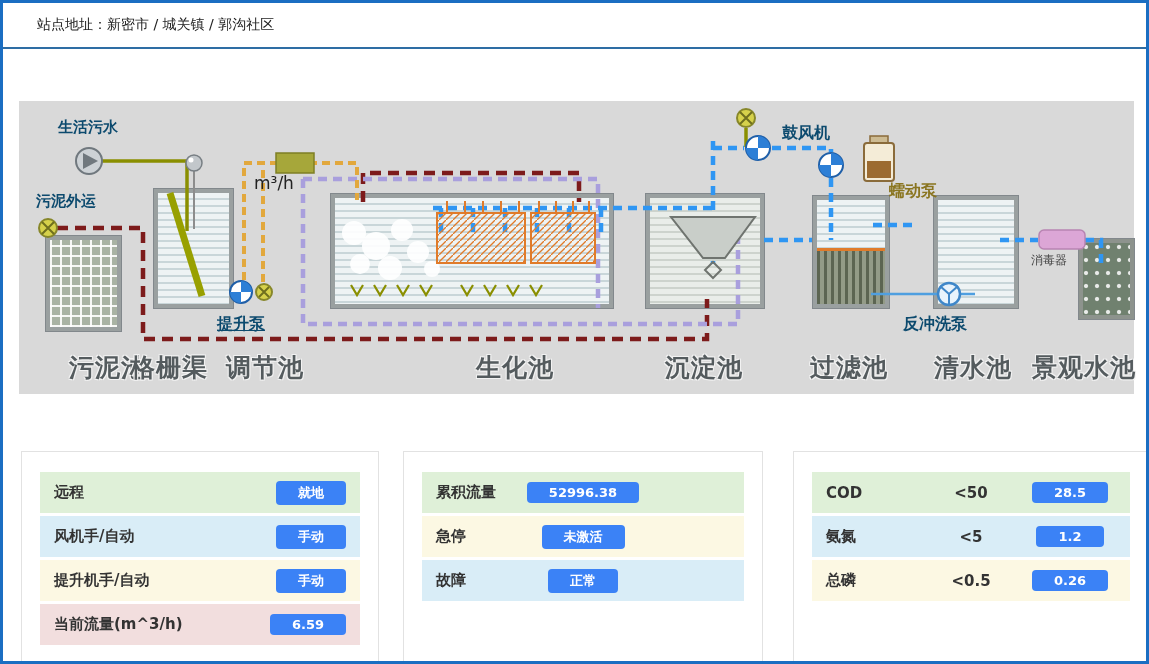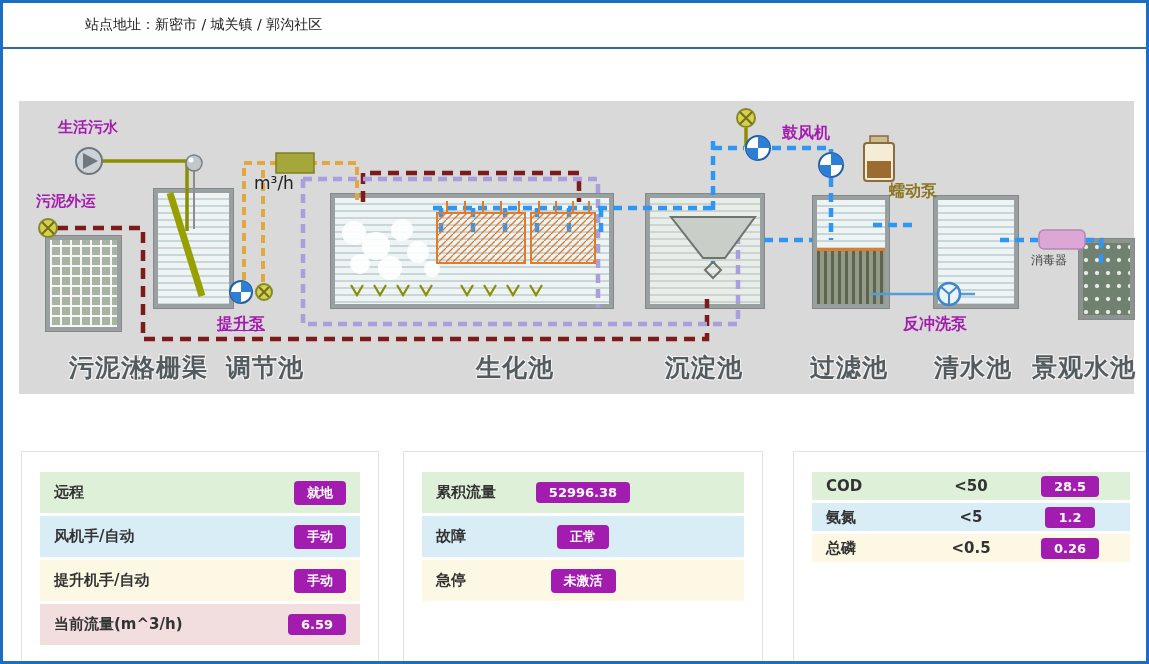--- a/index.html
+++ b/index.html
@@ -2,60 +2,60 @@
 <html><head>
 <meta charset="utf-8">
 <style>
   * { margin:0; padding:0; box-sizing:border-box; }
   html,body { background:#fff; }
   body { font-family:"DejaVu Sans","Liberation Sans",sans-serif; }
   .frame { position:relative; width:1149px; height:664px; border:3px solid #1b6ec2; background:#fff; overflow:hidden; }
 
   
   .header { position:absolute; left:0; top:0; right:0; height:46px; background:#fff; border-bottom:2px solid #2e6da4; }
-  .site { position:absolute; left:34px; top:13px; font-size:14px; color:#222;margin-left:48px; }
+  .site { position:absolute; left:34px; top:13px; font-size:14px; color:#222; }
 
   
   .diagram { position:absolute; left:16px; top:98px; width:1115px; height:293px; background:#d9d9d9; }
   .tank { position:absolute; border:4px solid #9aa0a0; box-shadow:0 0 0 1px #82888c; }
   .t-stripes { background:repeating-linear-gradient(180deg,#eef3f4 0px,#eef3f4 5px,#c9d6d9 5px,#c9d6d9 7px); }
   .t-light   { background:repeating-linear-gradient(180deg,#e9ede9 0px,#e9ede9 5px,#cdd3cd 5px,#cdd3cd 7px); }
   .t-sludge  { background-color:#a9b3a4;
                background-image:repeating-linear-gradient(0deg,rgba(255,255,255,.9) 0 2px,transparent 2px 10px),
                                 repeating-linear-gradient(90deg,rgba(255,255,255,.9) 0 2px,transparent 2px 10px); }
   .t-filter  { background-image:repeating-linear-gradient(90deg,#5c6552 0 3px,#939b87 3px 7px),
                                 repeating-linear-gradient(180deg,#eef3f4 0 5px,#c9d6d9 5px 7px);
                background-size:100% 52%,100% 48%; background-position:bottom,top; background-repeat:no-repeat; }
   .t-filter .media-line { position:absolute; left:0; right:0; top:46%; height:3px; background:#e07b2a; }
   .t-pond { background-color:#70816f;
             background-image:radial-gradient(circle at 3px 4px,rgba(255,255,255,.85) 1.5px,transparent 2.6px);
             background-size:11px 13px; border-color:#8d938d; }
   .pipes { position:absolute; left:0; top:0; pointer-events:none; }
   .tank-label { position:absolute; top:250px; transform:translateX(-50%); font-size:25px; font-weight:bold;
                 color:#545b5e; letter-spacing:1px; white-space:nowrap;
                 text-shadow:1px 1px 0 #f2f2f2,-1px -1px 0 #f2f2f2,1px -1px 0 #f2f2f2,-1px 1px 0 #f2f2f2; }
-  .eq-label { position:absolute; font-size:15px; font-weight:bold; color:#a21caf; white-space:nowrap; }
+  .eq-label { position:absolute; font-size:15px; font-weight:bold; color:#0c4a6e; white-space:nowrap; }
   .eq-small { font-size:12px; font-weight:normal; color:#444; }
   .eq-olive { color:#8a7520; }
   .flow-unit { position:absolute; left:235px; top:72px; font-size:17px; color:#222; }
 
   
   .card { position:absolute; top:448px; height:216px; background:#fff; border:1px solid #e2e2e2; padding:20px 18px 0 18px; }
   .card1 { left:18px;  width:358px; }
   .card2 { left:400px; width:360px; }
   .card3 { left:790px; width:356px; }
   .prow { height:41px; margin-bottom:3px; padding:0 14px; display:flex; align-items:center; justify-content:space-between; }
   .prow2 { height:41px; margin-bottom:3px; padding:0 14px; display:grid; grid-template-columns:1fr auto 1fr; align-items:center; }
   .lbl { font-weight:bold; font-size:15px; color:#333; }
-  .badge { background:#a21caf; color:#fff; font-size:13px; font-weight:bold; padding:3px 13px; border-radius:4px;
+  .badge { background:#3b82f6; color:#fff; font-size:13px; font-weight:bold; padding:3px 22px; border-radius:4px;
            white-space:nowrap; min-width:34px; text-align:center; display:inline-block; }
   .bg-g { background:#dff0d8; } .bg-b { background:#d9edf7; } .bg-y { background:#fcf8e3; } .bg-p { background:#f2dede; }
   .qhead { height:38px; display:grid; grid-template-columns:92px 1fr 92px; align-items:center; padding:0 14px; margin-bottom:4px; }
   .qhead span { font-weight:bold; font-size:16px; color:#222; }
-  .qrow { height:28px; margin-bottom:3px; padding:0 14px; display:grid; grid-template-columns:92px 1fr 92px; align-items:center; }
+  .qrow { height:41px; margin-bottom:3px; padding:0 14px; display:grid; grid-template-columns:92px 1fr 92px; align-items:center; }
   .c2 { text-align:center; } .c3 { text-align:center; }
   .qrow .param { font-weight:bold; font-size:15px; color:#333; }
   .qrow .std { font-weight:bold; font-size:15px; color:#333; text-align:center; }
   .qrow .badge { justify-self:center; }
 </style>
 </head>
 <body>
 
 <div class="frame">
 
@@ -256,28 +256,28 @@
       <span class="badge">6.59</span>
     </div>
   </div>
 
   <div class="card card2">
     <div class="prow2 bg-g">
       <span class="lbl">累积流量</span>
       <span class="badge">52996.38</span>
         <span></span>
     </div>
+    <div class="prow2 bg-y">
+      <span class="lbl">急停</span>
+      <span class="badge">未激活</span>
+        <span></span>
+    </div>
     <div class="prow2 bg-b">
       <span class="lbl">故障</span>
       <span class="badge">正常</span>
-        <span></span>
-    </div>
-    <div class="prow2 bg-y">
-      <span class="lbl">急停</span>
-      <span class="badge">未激活</span>
         <span></span>
     </div>
   </div>
 
   <div class="card card3">
     <div class="qrow bg-g">
       <span class="param">COD</span>
       <span class="std">&lt;50</span>
       <span class="badge">28.5</span>
     </div>

